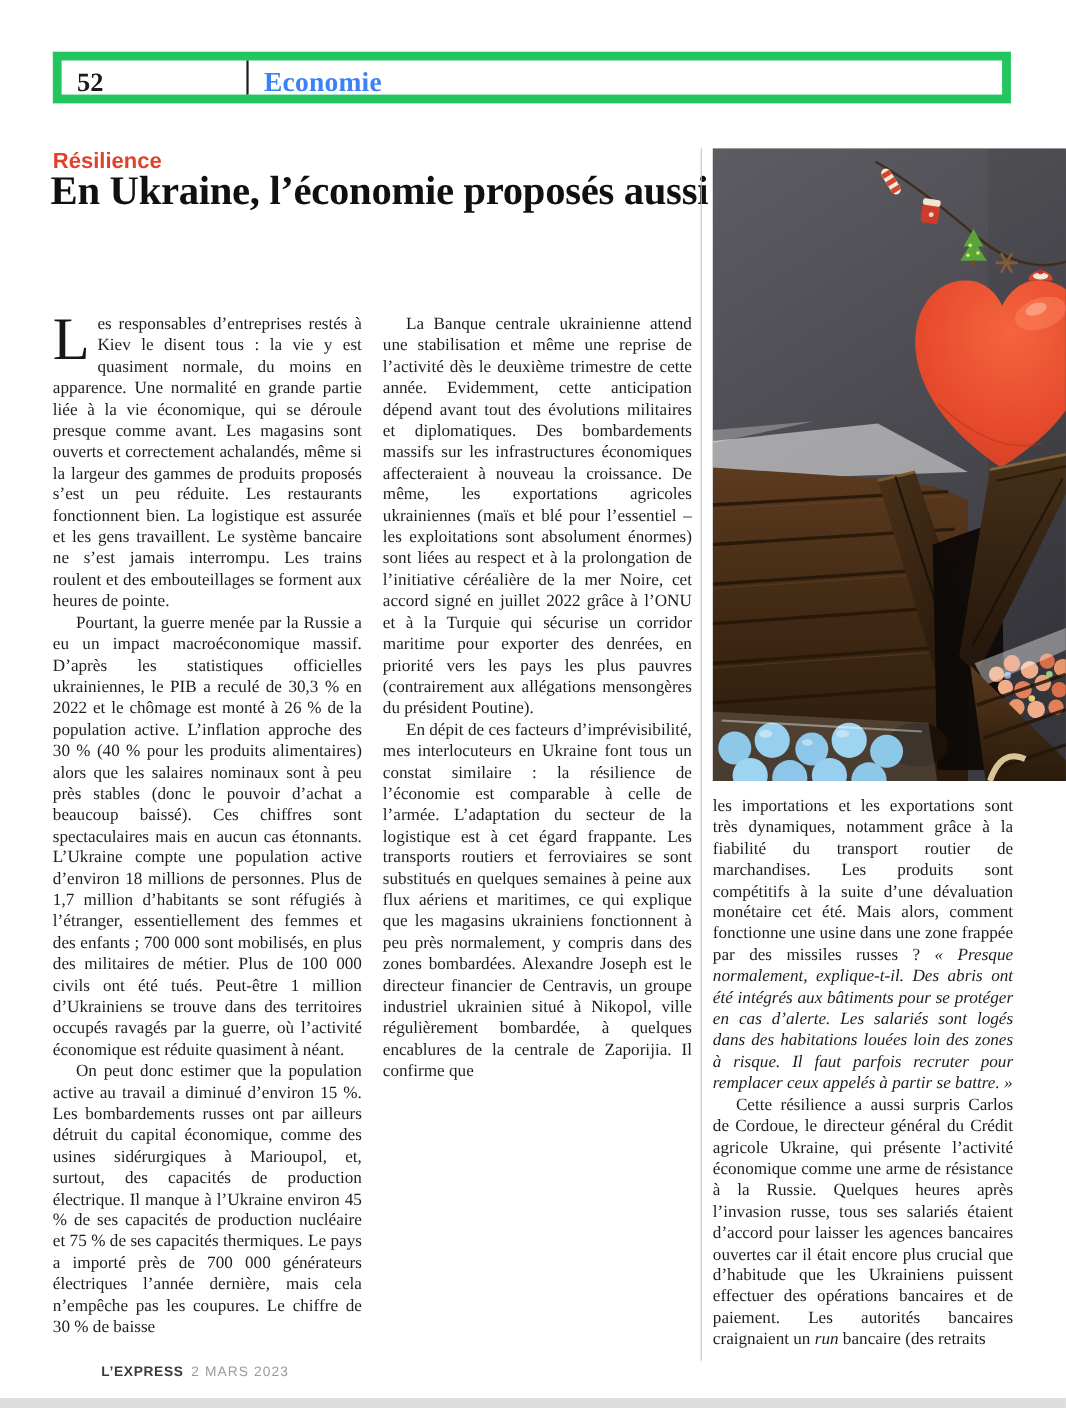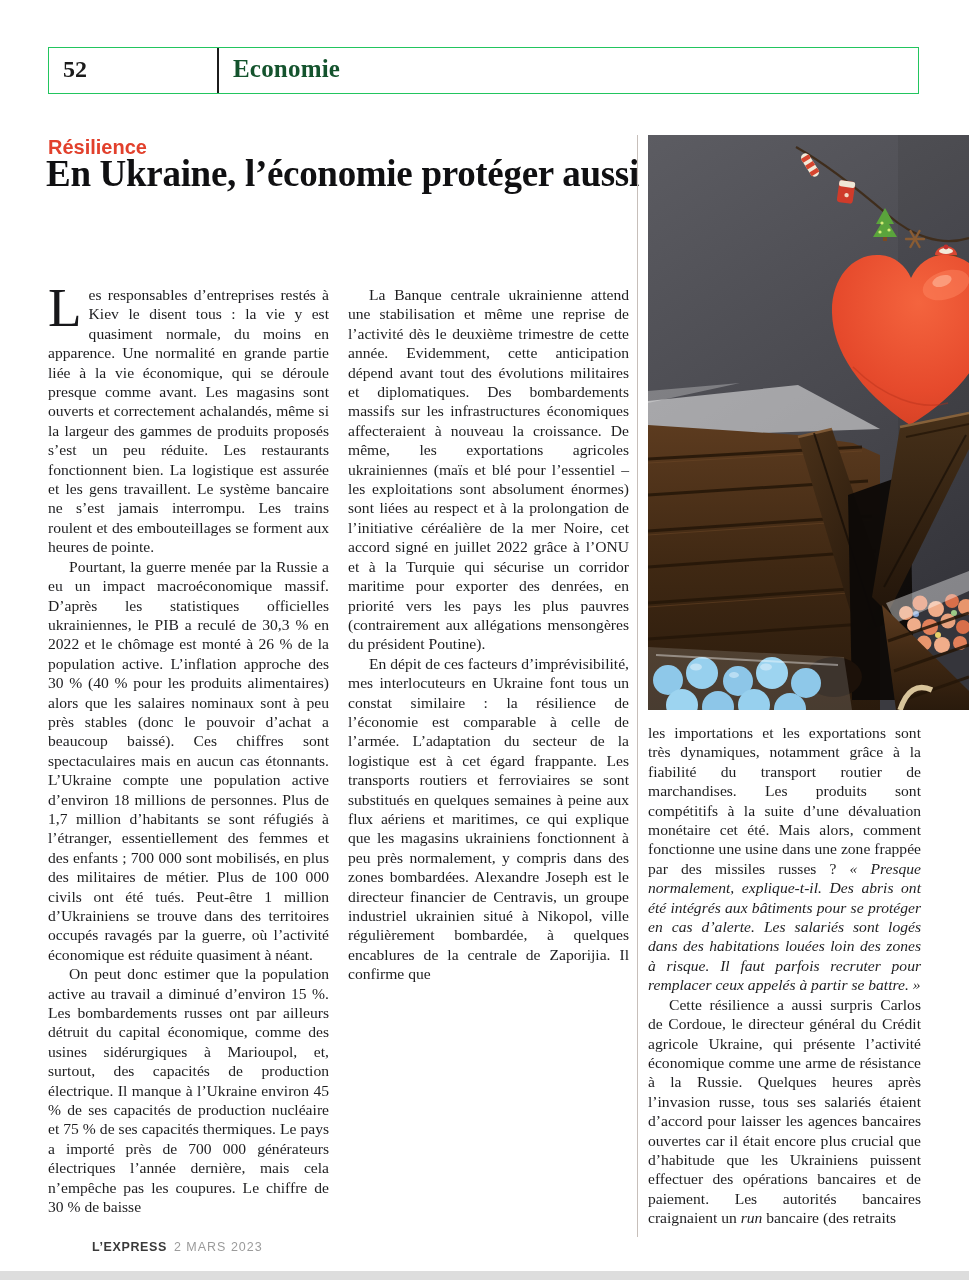--- a/index.html
+++ b/index.html
@@ -1,25 +1,25 @@
 <!DOCTYPE html>
 <html lang="fr"><head>
 <meta charset="utf-8">
 <style>
   html,body{margin:0;padding:0;background:#ffffff;}
   .page{position:relative;width:969px;height:1280px;background:#ffffff;overflow:hidden;
         font-family:"Liberation Serif",serif;color:#1d1d1f;}
 
   
   .folio-box{position:absolute;left:48px;top:47px;width:871px;height:47px;
-             border:1px solid #22c55e;box-sizing:border-box;}
+             border:8px solid #22c55e;box-sizing:border-box;}
   .folio-num{position:absolute;left:14px;top:8px;font-size:24px;font-weight:bold;color:#1b1b1b;}
   .folio-divider{position:absolute;left:168px;top:0;width:2px;height:100%;background:#1c1c1c;}
   .folio-section{position:absolute;left:184px;top:7px;font-size:25px;font-weight:bold;
-                 color:#14532d;letter-spacing:.2px;}
+                 color:#3b82f6;letter-spacing:.2px;}
 
   
   .kicker{position:absolute;left:48px;top:136px;font-family:"Liberation Sans",sans-serif;
           font-weight:bold;font-size:20px;color:#e2402c;}
   .title{position:absolute;left:46px;top:153px;margin:0;width:600px;
          font-size:37px;line-height:42px;font-weight:bold;color:#101012;letter-spacing:-.3px;}
   .standfirst{position:absolute;left:48px;top:226px;margin:0;width:566px;
               font-size:18.5px;line-height:25px;font-weight:bold;color:#141416;}
 
   
@@ -61,21 +61,21 @@
 
 <div class="page">
 
   <header class="folio-box">
     <span class="folio-num">52</span>
     <span class="folio-divider"></span>
     <span class="folio-section">Economie</span>
   </header>
 
   <div class="kicker">Résilience</div>
-  <h1 class="title">En Ukraine, l’économie protéger aussi</h1>
+  <h1 class="title">En Ukraine, l’économie proposés aussi</h1>
 
   <div class="col col1">
     <p class="para dropcap">Les responsables d’entreprises restés à Kiev le disent tous : la vie y est quasiment normale, du moins en apparence. Une normalité en grande partie liée à la vie économique, qui se déroule presque comme avant. Les magasins sont ouverts et correctement achalandés, même si la largeur des gammes de produits proposés s’est un peu réduite. Les restaurants fonctionnent bien. La logistique est assurée et les gens travaillent. Le système bancaire ne s’est jamais interrompu. Les trains roulent et des embouteillages se forment aux heures de pointe.</p>
     <p class="para indent">Pourtant, la guerre menée par la Russie a eu un impact macroéconomique massif. D’après les statistiques officielles ukrainiennes, le PIB a reculé de 30,3 % en 2022 et le chômage est monté à 26 % de la population active. L’inflation approche des 30 % (40 % pour les produits alimentaires) alors que les salaires nominaux sont à peu près stables (donc le pouvoir d’achat a beaucoup baissé). Ces chiffres sont spectaculaires mais en aucun cas étonnants. L’Ukraine compte une population active d’environ 18 millions de personnes. Plus de 1,7 million d’habitants se sont réfugiés à l’étranger, essentiellement des femmes et des enfants ; 700 000 sont mobilisés, en plus des militaires de métier. Plus de 100 000 civils ont été tués. Peut-être 1 million d’Ukrainiens se trouve dans des territoires occupés ravagés par la guerre, où l’activité économique est réduite quasiment à néant.</p>
     <p class="para indent">On peut donc estimer que la population active au travail a diminué d’environ 15 %. Les bombardements russes ont par ailleurs détruit du capital économique, comme des usines sidérurgiques à Marioupol, et, surtout, des capacités de production électrique. Il manque à l’Ukraine environ 45 % de ses capacités de production nucléaire et 75 % de ses capacités thermiques. Le pays a importé près de 700 000 générateurs électriques l’année dernière, mais cela n’empêche pas les coupures. Le chiffre de 30 % de baisse</p>
   </div>
 
   <div class="col col2">
     <p class="para indent">La Banque centrale ukrainienne attend une stabilisation et même une reprise de l’activité dès le deuxième trimestre de cette année. Evidemment, cette anticipation dépend avant tout des évolutions militaires et diplomatiques. Des bombardements massifs sur les infrastructures économiques affecteraient à nouveau la croissance. De même, les exportations agricoles ukrainiennes (maïs et blé pour l’essentiel – les exploitations sont absolument énormes) sont liées au respect et à la prolongation de l’initiative céréalière de la mer Noire, cet accord signé en juillet 2022 grâce à l’ONU et à la Turquie qui sécurise un corridor maritime pour exporter des denrées, en priorité vers les pays les plus pauvres (contrairement aux allégations mensongères du président Poutine).</p>
     <p class="para indent">En dépit de ces facteurs d’imprévisibilité, mes interlocuteurs en Ukraine font tous un constat similaire : la résilience de l’économie est comparable à celle de l’armée. L’adaptation du secteur de la logistique est à cet égard frappante. Les transports routiers et ferroviaires se sont substitués en quelques semaines à peine aux flux aériens et maritimes, ce qui explique que les magasins ukrainiens fonctionnent à peu près normalement, y compris dans des zones bombardées. Alexandre Joseph est le directeur financier de Centravis, un groupe industriel ukrainien situé à Nikopol, ville régulièrement bombardée, à quelques encablures de la centrale de Zaporijia. Il confirme que</p>

